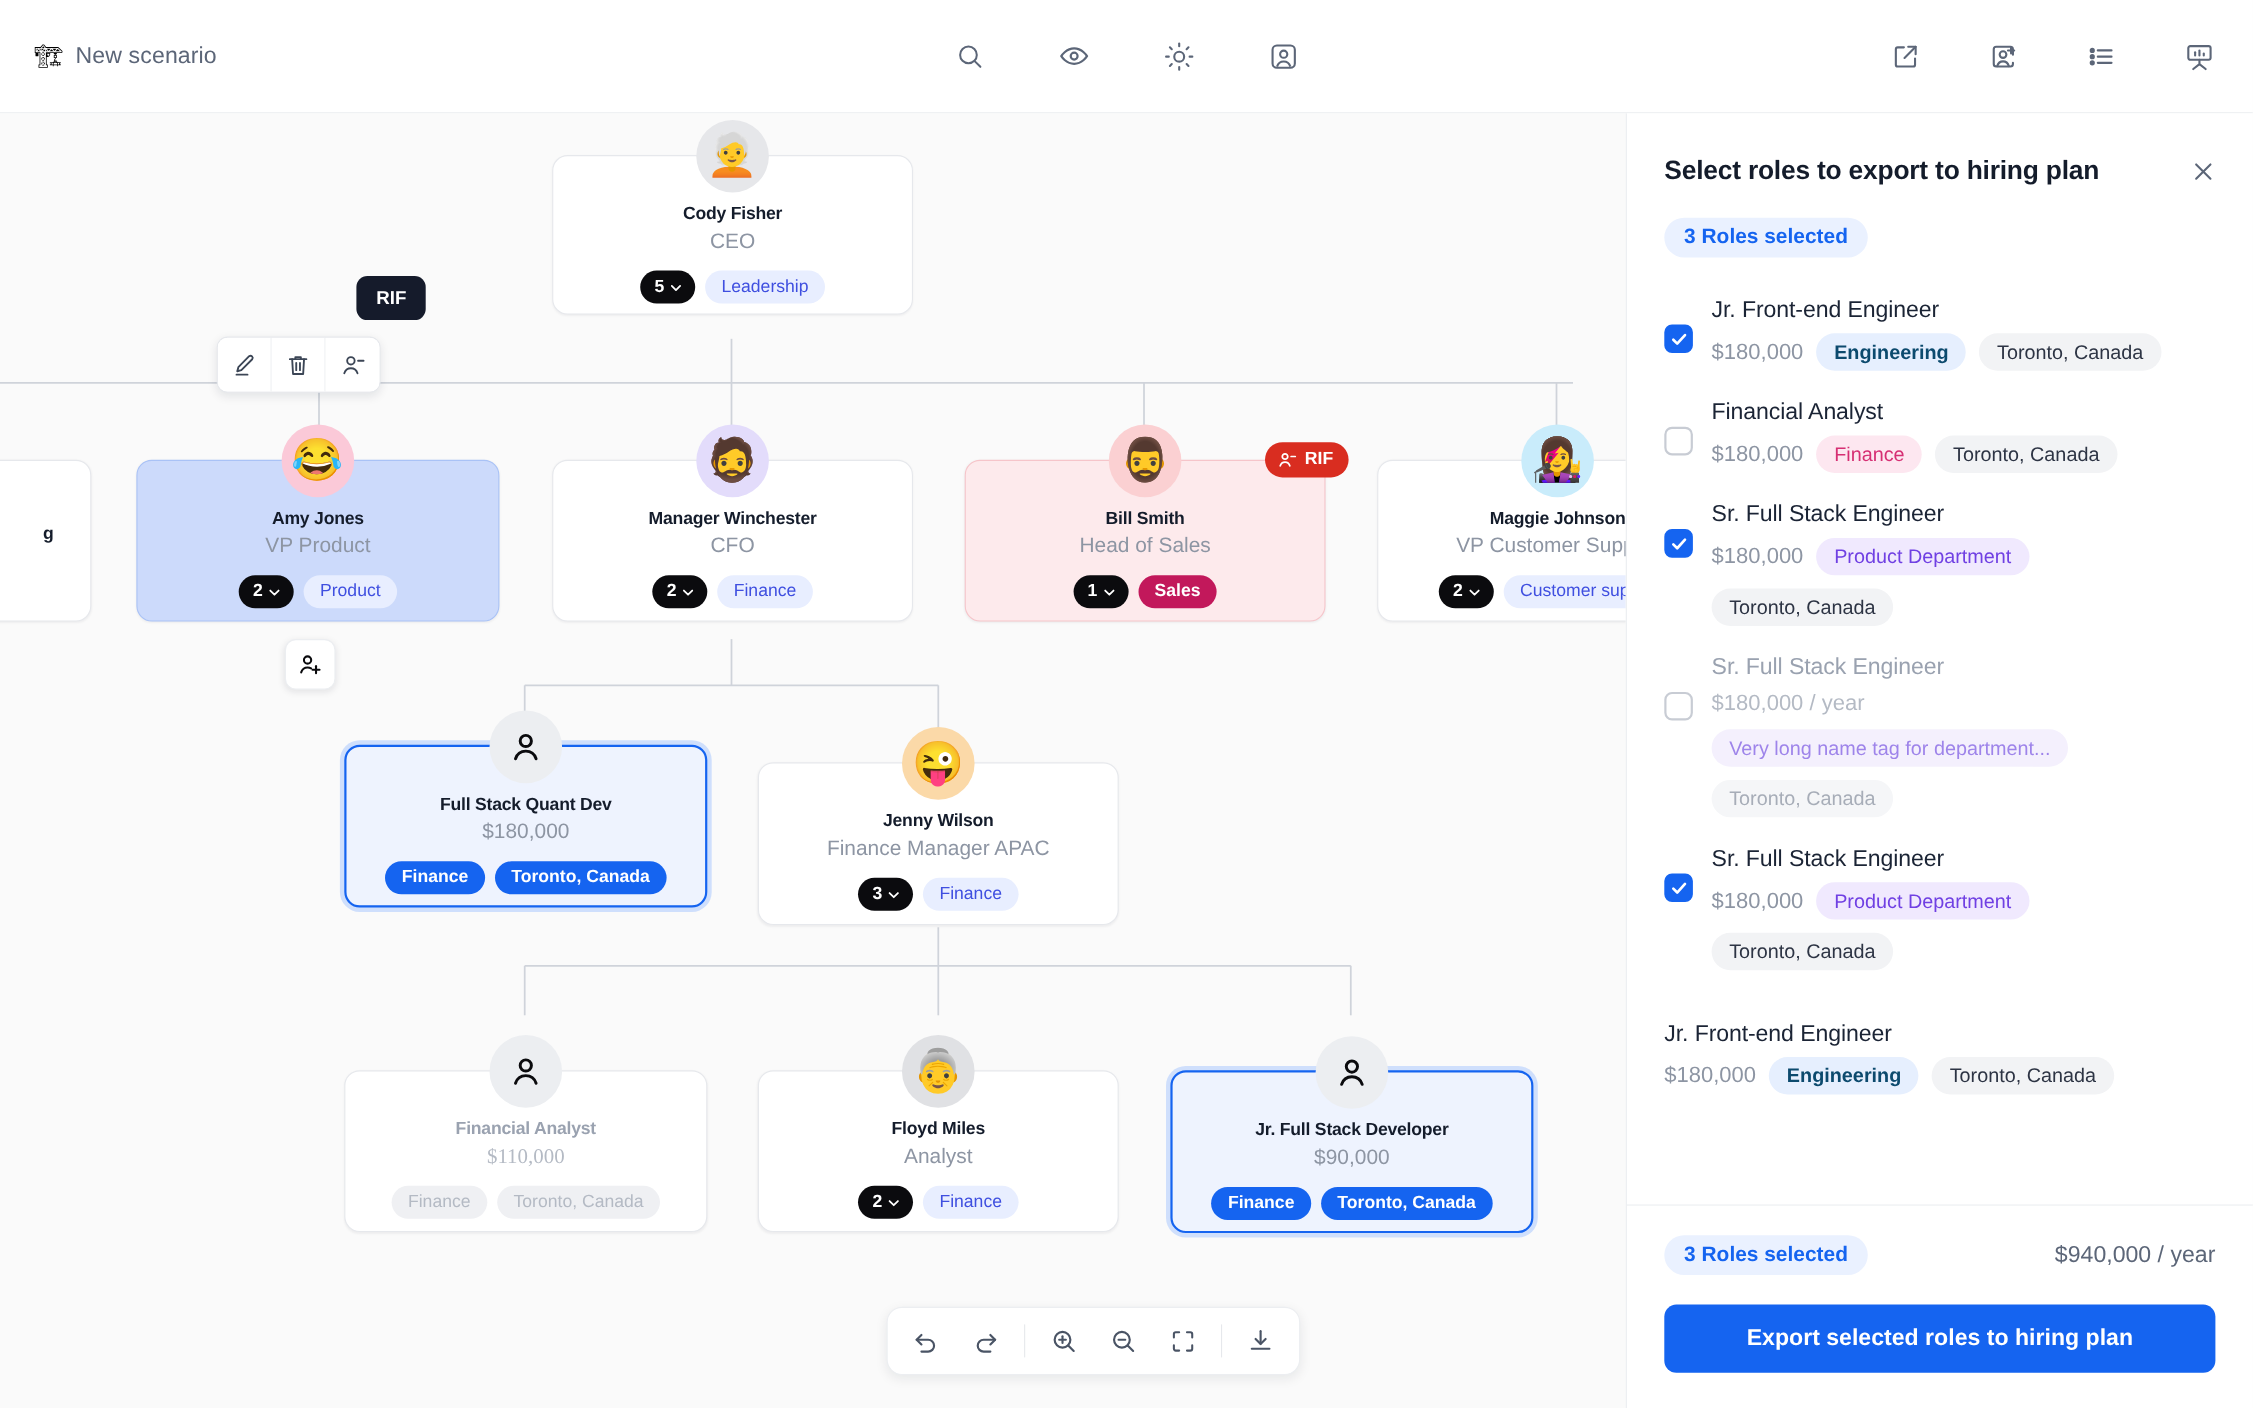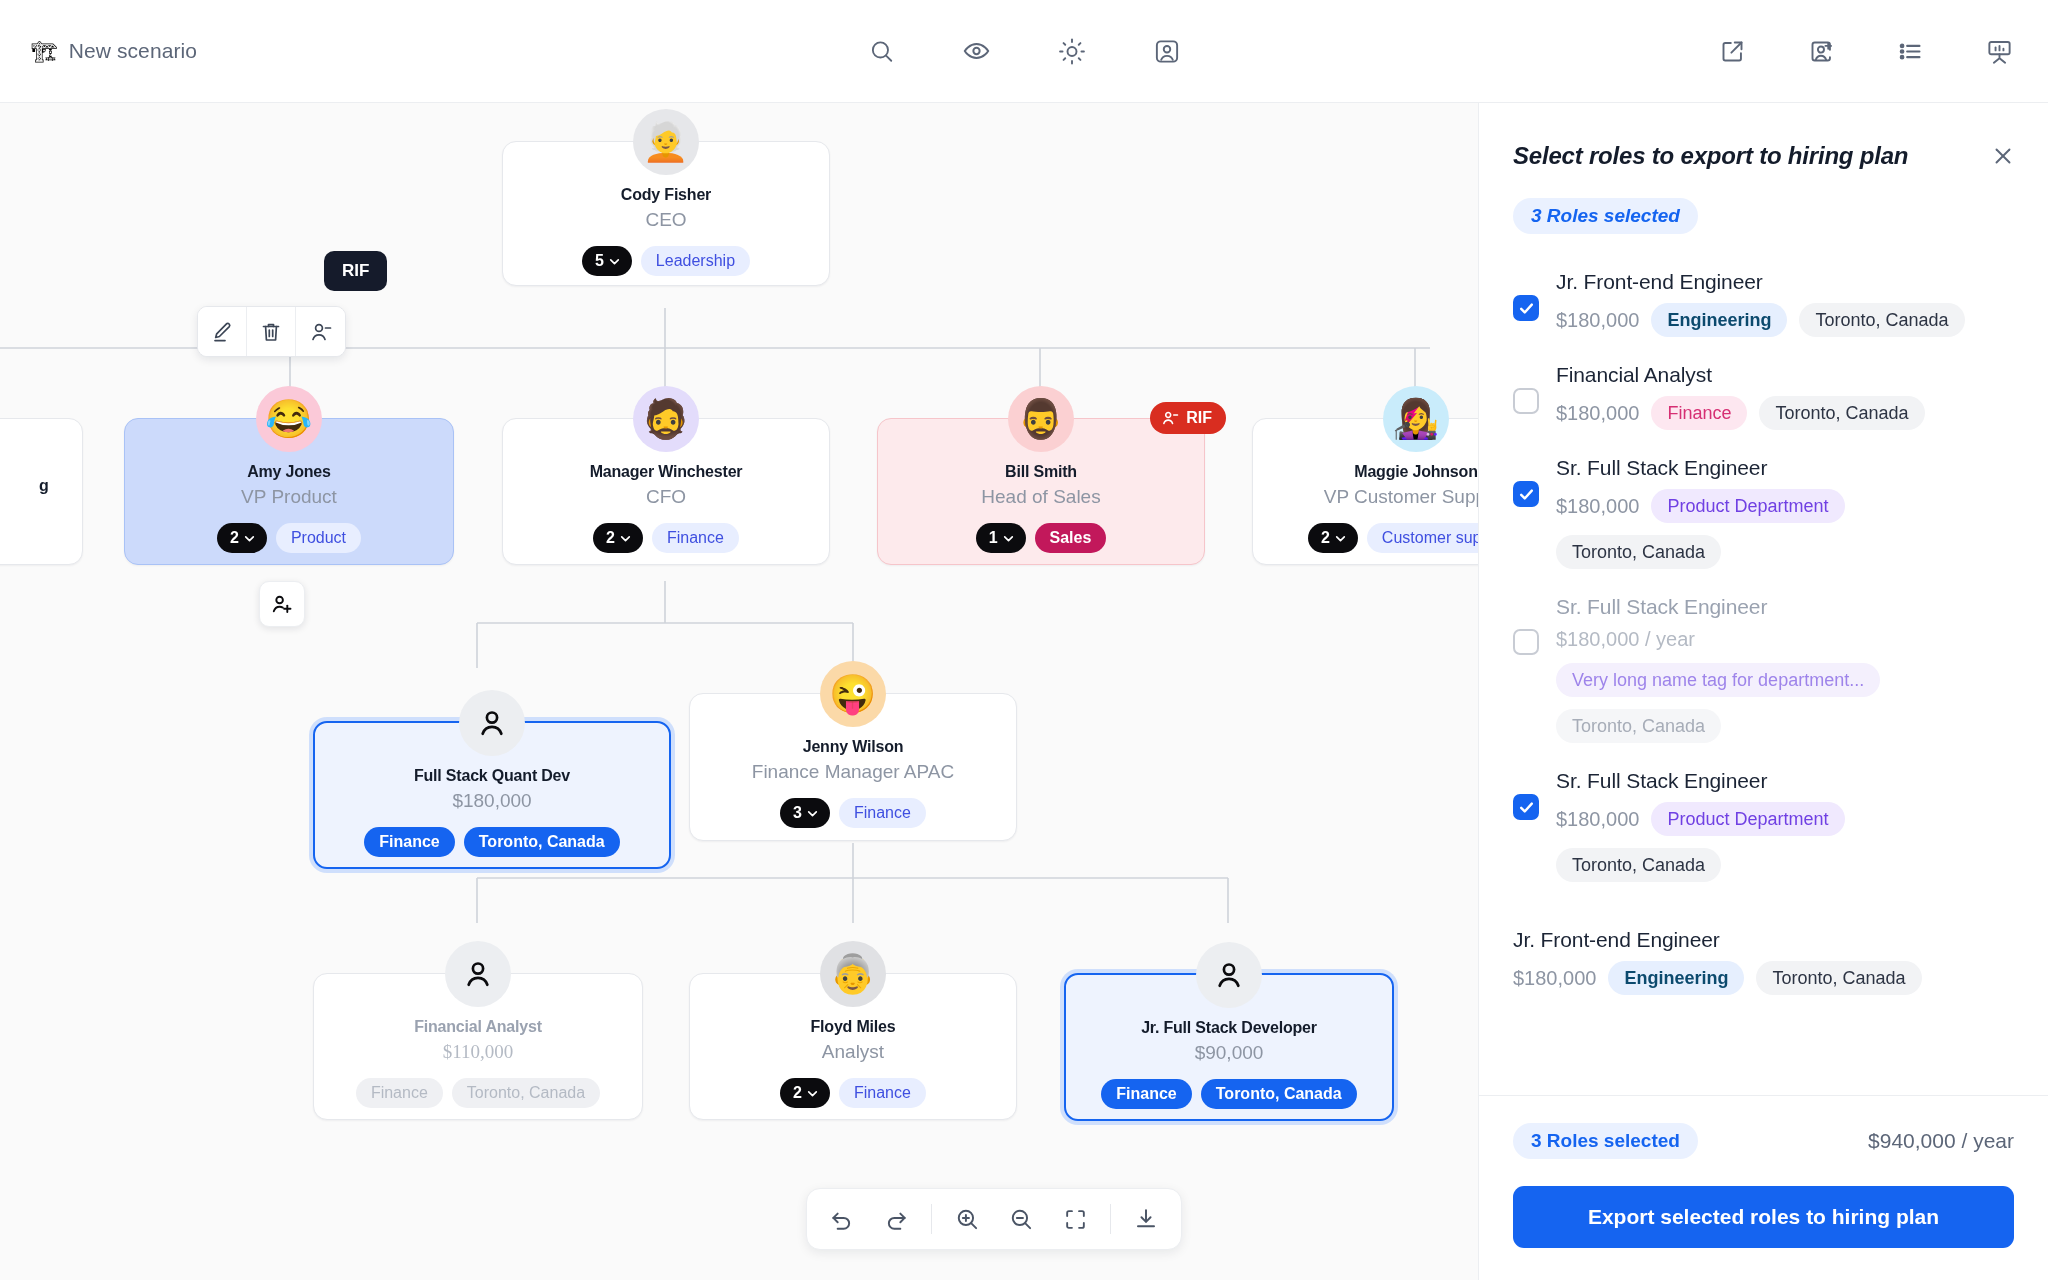--- a/index.html
+++ b/index.html
@@ -181,21 +181,21 @@
 
   
   .panel {
     position: absolute; top: 103px; right: 0;
     width: 570px; height: 1177px;
     background: #ffffff;
     border-left: 1px solid #eceef1;
     display: flex; flex-direction: column;
   }
   .panel-head {
-    padding: 39px 34px 0 34px; position: relative; font-style: italic;
+    padding: 39px 34px 0 34px; position: relative;
   }
   .panel-title {
     font-size: 24px; font-weight: 600; color: #141c2b; letter-spacing: -.2px;
   }
   .panel-close {
     position: absolute; top: 36px; right: 28px;
     width: 34px; height: 34px; background: transparent; border: none;
     display: flex; align-items: center; justify-content: center;
     color: #5c6678; cursor: pointer;
   }
@@ -482,21 +482,21 @@
       <div class="cnt">
         <span>2</span>
         <svg width="13" height="13" viewBox="0 0 24 24" fill="none" stroke="#fff" stroke-width="3" stroke-linecap="round" stroke-linejoin="round">
             <polyline points="5 9 12 16 19 9"></polyline>
           </svg>
       </div>
       <div class="tag tag-blue">Customer support</div>
     </div>
   </div>
 
-  <div class="node sel-role" style="left:313px; top:618px; width:358px; height:148px;">
+  <div class="node sel-role" style="left:313px; top:574px; width:330px; height:148px;">
     <div class="avatar av-ph">
       <svg width="34" height="34" viewBox="0 0 24 24" fill="none" stroke="currentColor" stroke-width="1.9" stroke-linecap="round">
           <circle cx="12" cy="8.2" r="3.6"></circle>
           <path d="M5.4 19.6c1-3.2 3.5-4.9 6.6-4.9s5.6 1.7 6.6 4.9"></path>
         </svg>
     </div>
     <div class="nm">Full Stack Quant Dev</div>
     <div class="rl">$180,000</div>
     <div class="meta">
       <div class="tag tag-solid">Finance</div>

